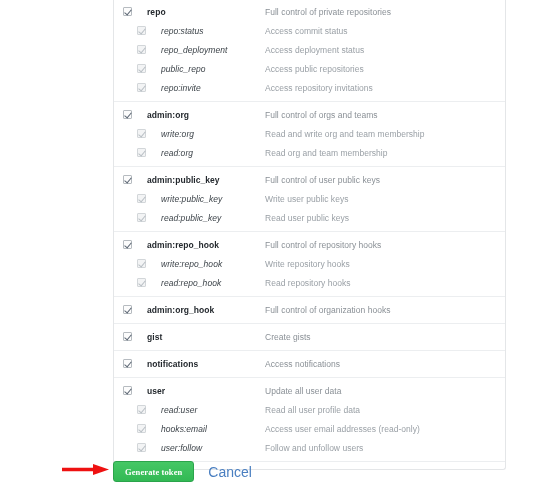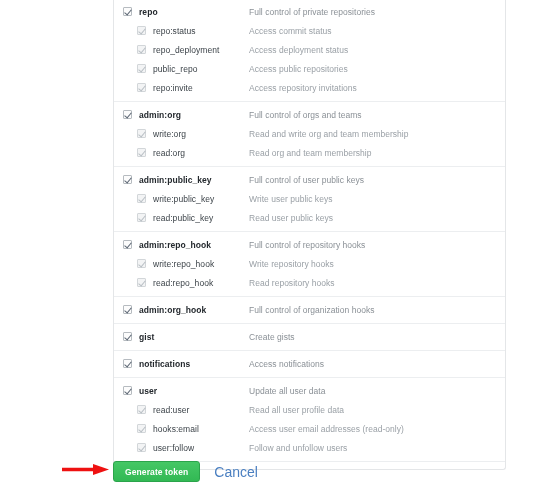--- a/index.html
+++ b/index.html
@@ -42,20 +42,21 @@
   .scope-group:last-child {
     border-bottom: none;
   }
 
   .scope-row {
     display: flex;
     align-items: center;
     height: 19px;
     padding-left: 9px;
     box-sizing: border-box;
+    gap: 8px;
   }
   .scope-row.child {
     padding-left: 23px;
   }
 
   
   .cb {
     width: 9px;
     height: 9px;
     flex: 0 0 9px;
@@ -93,20 +94,21 @@
     width: 110px;
     flex: 0 0 110px;
     white-space: nowrap;
     overflow: hidden;
   }
   .scope-row.child .scope-name {
     font-weight: normal;
     color: #3c4349;
     width: 96px;
     flex: 0 0 96px;
+    font-style: italic;
   }
 
   .scope-desc {
     font-size: 8.5px;
     color: #8a9096;
     white-space: nowrap;
     letter-spacing: 0.02px;
   }
   .scope-row.child .scope-desc {
     color: #9aa0a6;
@@ -128,20 +130,21 @@
     padding: 0 11px;
     background: linear-gradient(#45c765, #32b954);
     border: 1px solid #2ba44b;
     border-radius: 3px;
     color: #ffffff;
     font-size: 8.5px;
     font-weight: bold;
     letter-spacing: 0.1px;
     cursor: pointer;
     white-space: nowrap;
+    font-family: Liberation Serif, serif;
   }
   .btn-cancel {
     margin-left: 14px;
     font-size: 14px;
     color: #4a7fc1;
     text-decoration: none;
     cursor: pointer;
   }
 
   

